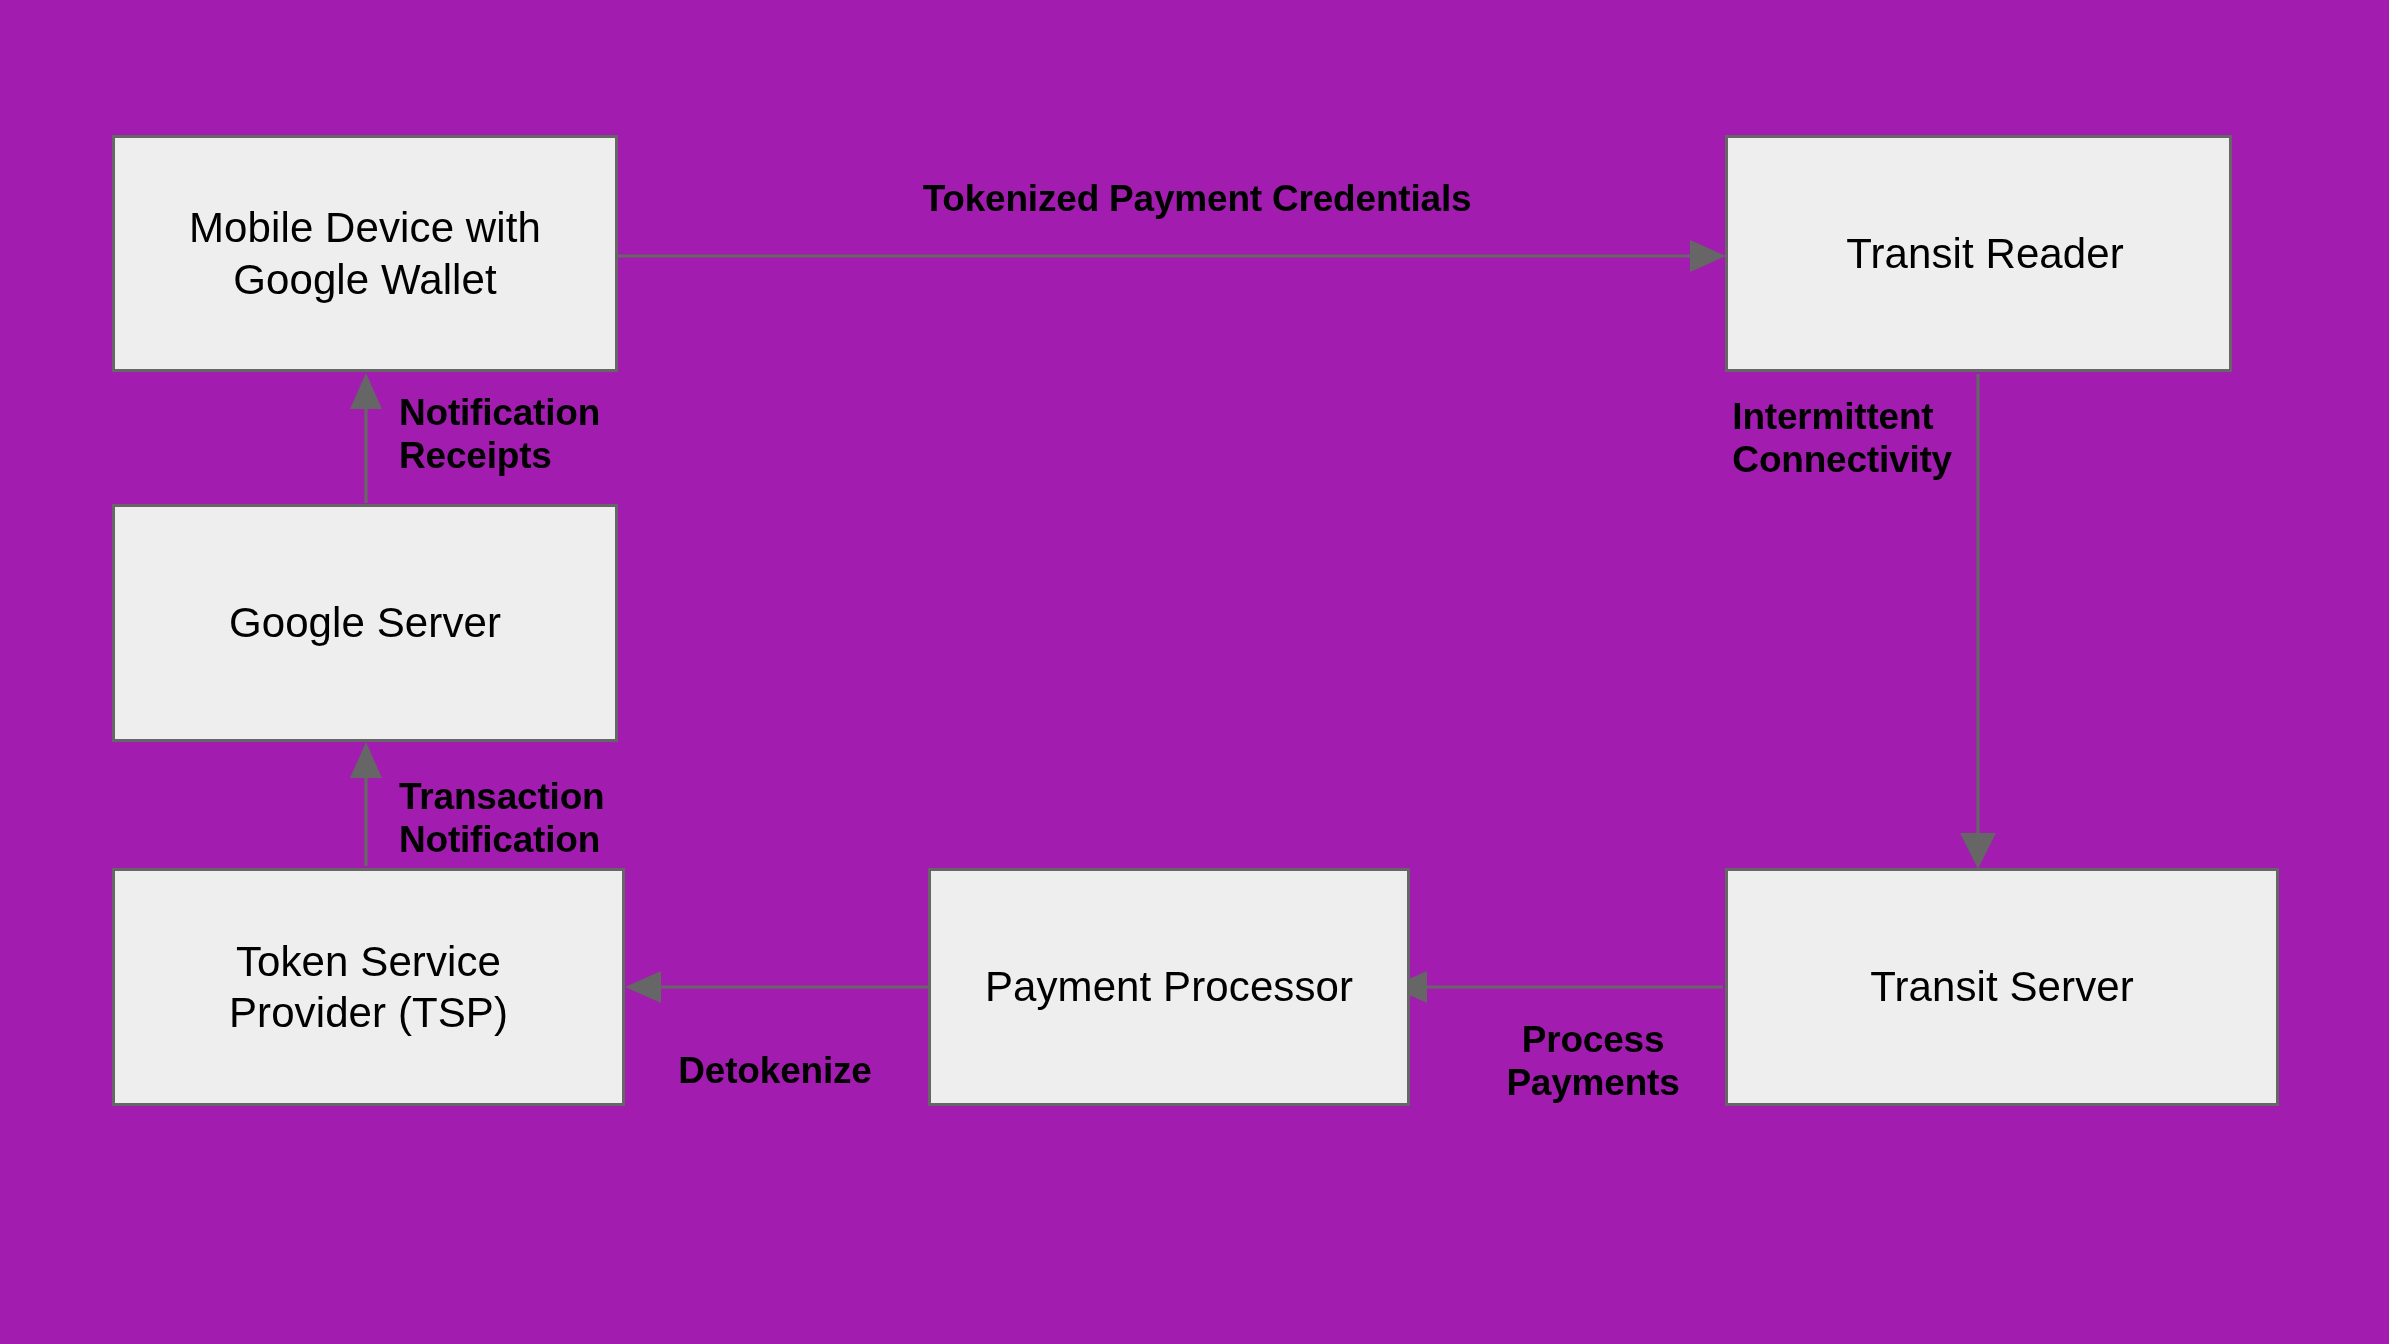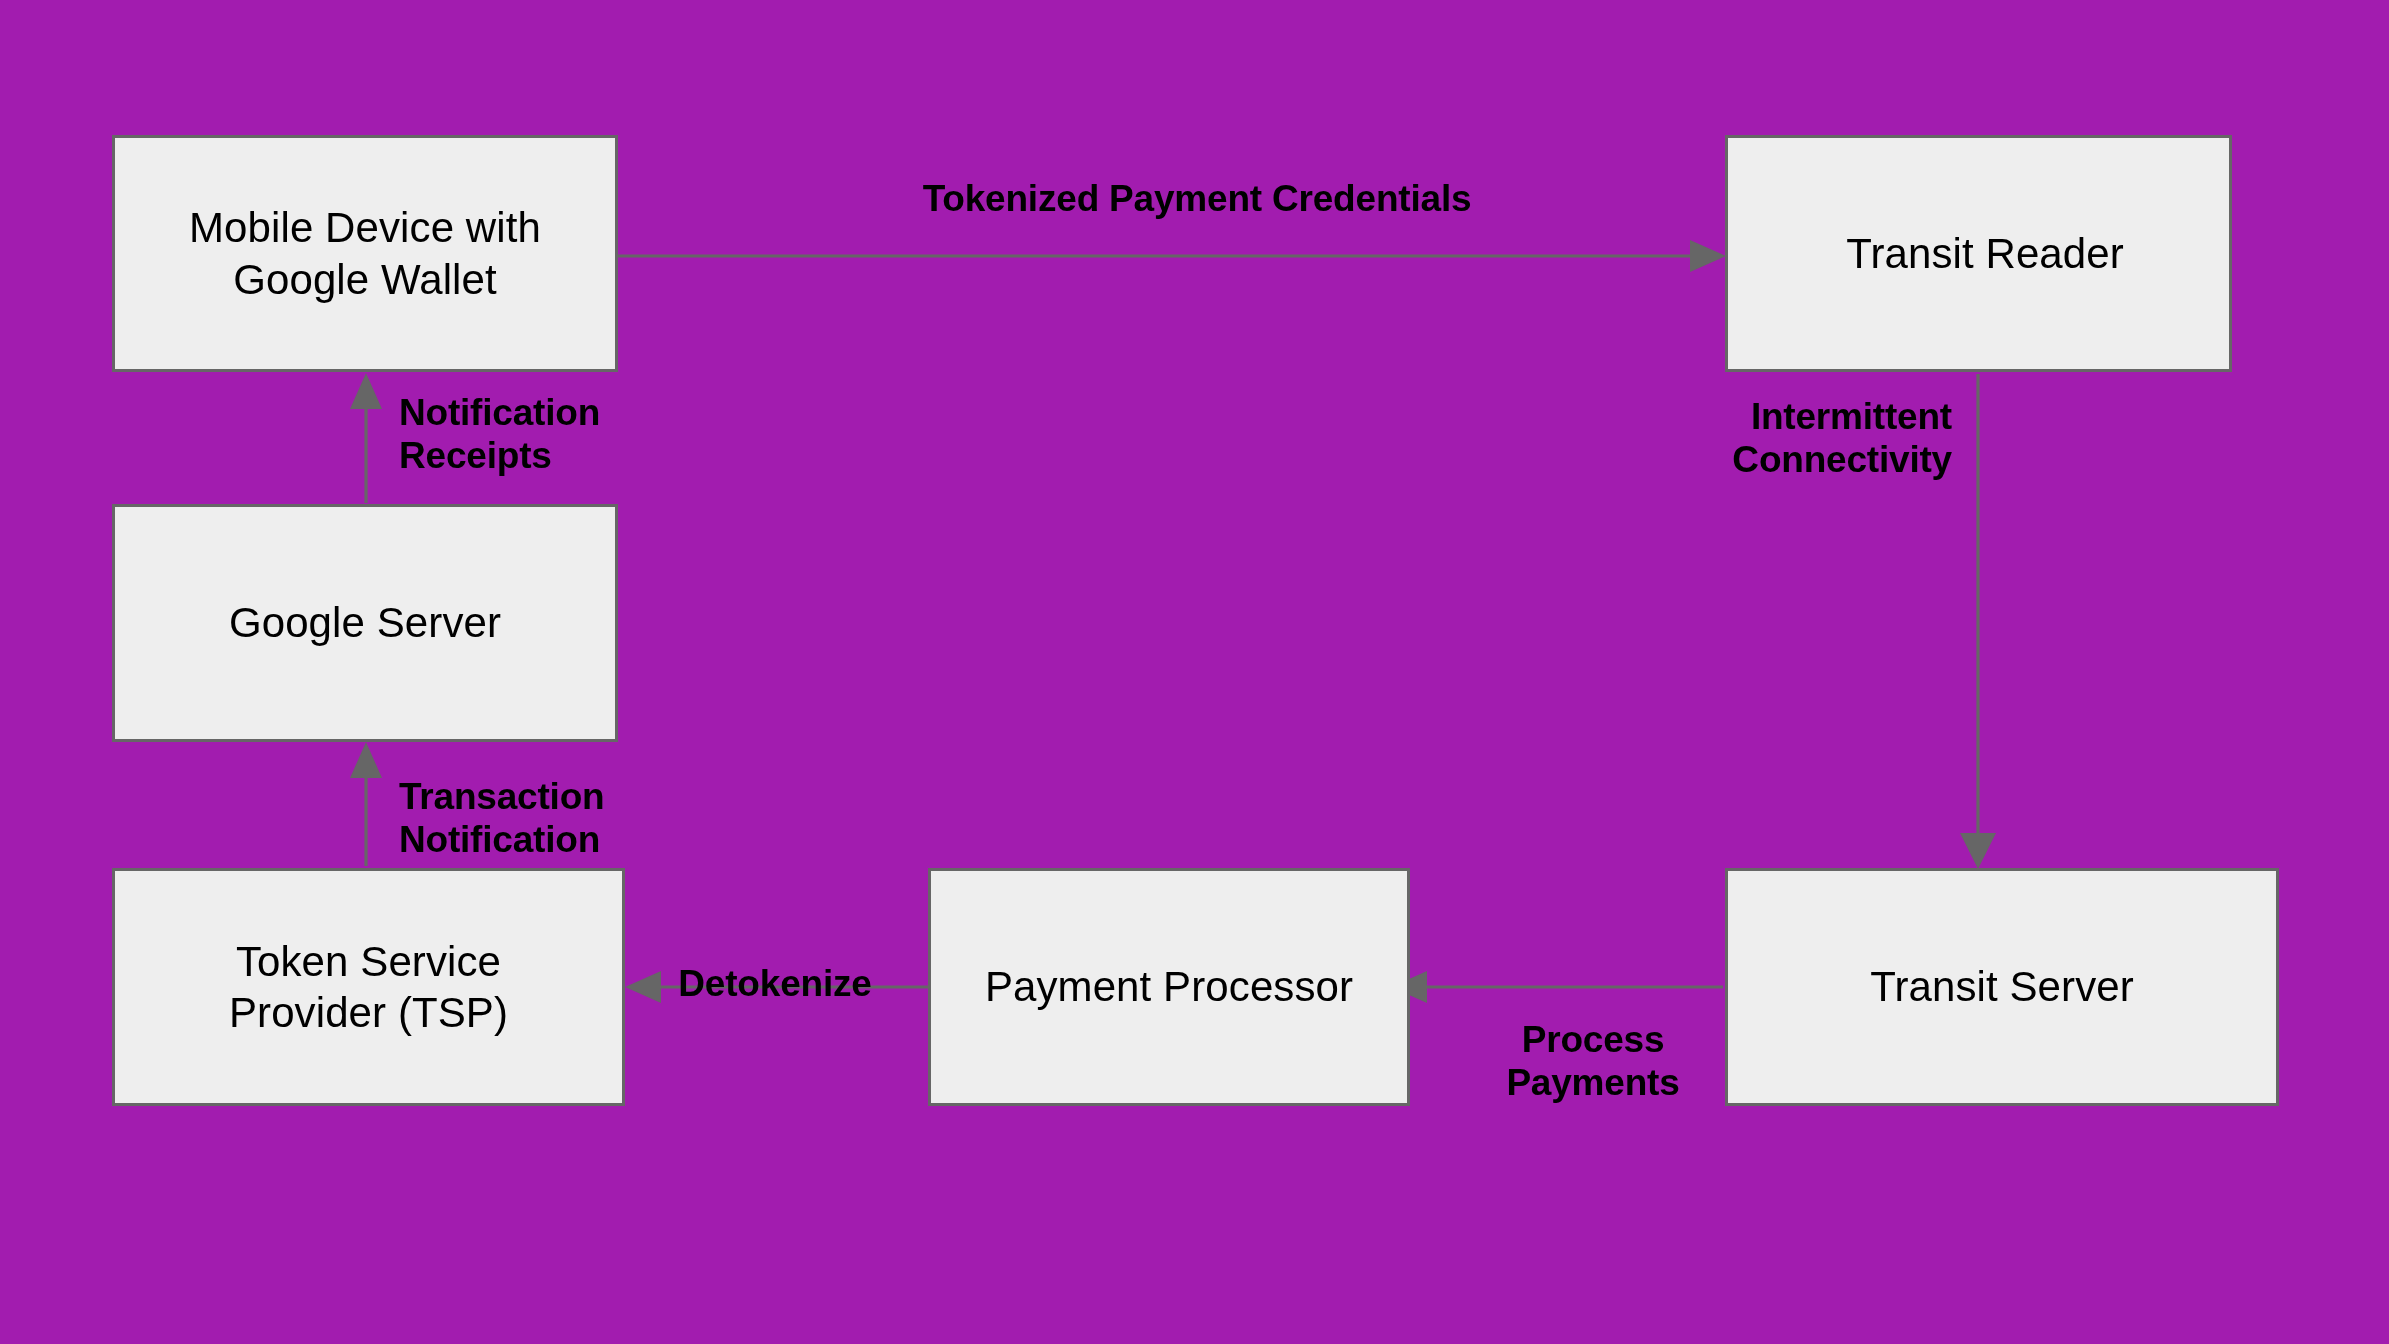--- a/index.html
+++ b/index.html
@@ -50,21 +50,21 @@
     color: #000000;
     font-family: "Liberation Sans", sans-serif;
     font-size: 37px;
     font-weight: 700;
     line-height: 1.15;
     white-space: pre-line;
     letter-spacing: -0.2px;
   }
   .lbl-center { text-align: center; transform: translateX(-50%); }
   .lbl-left   { text-align: left; }
-  .lbl-right  { text-align: right; transform: translateX(-100%); }
+  .lbl-right  { text-align: left; transform: translateX(-100%); }
   .edge-line  { stroke: #666666; stroke-width: 3.2; fill: none; }
   .edge-head  { fill: #666666; }
 </style>
 </head>
 <body>
 
 <div id="canvas">
 
   <svg class="edge-svg" viewBox="0 0 2389 1344" preserveAspectRatio="none" xmlns="http://www.w3.org/2000/svg">
 
@@ -127,21 +127,21 @@
 
   <div class="edge-label lbl-center" style="left:1197px; top:178px;">Tokenized Payment Credentials</div>
 
   <div class="edge-label lbl-right" style="left:1952px; top:396px;">Intermittent
 Connectivity</div>
 
 
   <div class="edge-label lbl-center" style="left:1593px; top:1019px;">Process
 Payments</div>
 
-  <div class="edge-label lbl-center" style="left:775px; top:963px;">Detokenize</div>
+  <div class="edge-label lbl-center" style="left:775px; top:1050px;">Detokenize</div>
 
   <div class="edge-label lbl-left" style="left:399px; top:776px;">Transaction
 Notification</div>
 
   <div class="edge-label lbl-left" style="left:399px; top:392px;">Notification
 Receipts</div>
 
 </div>
 
 </body></html>

